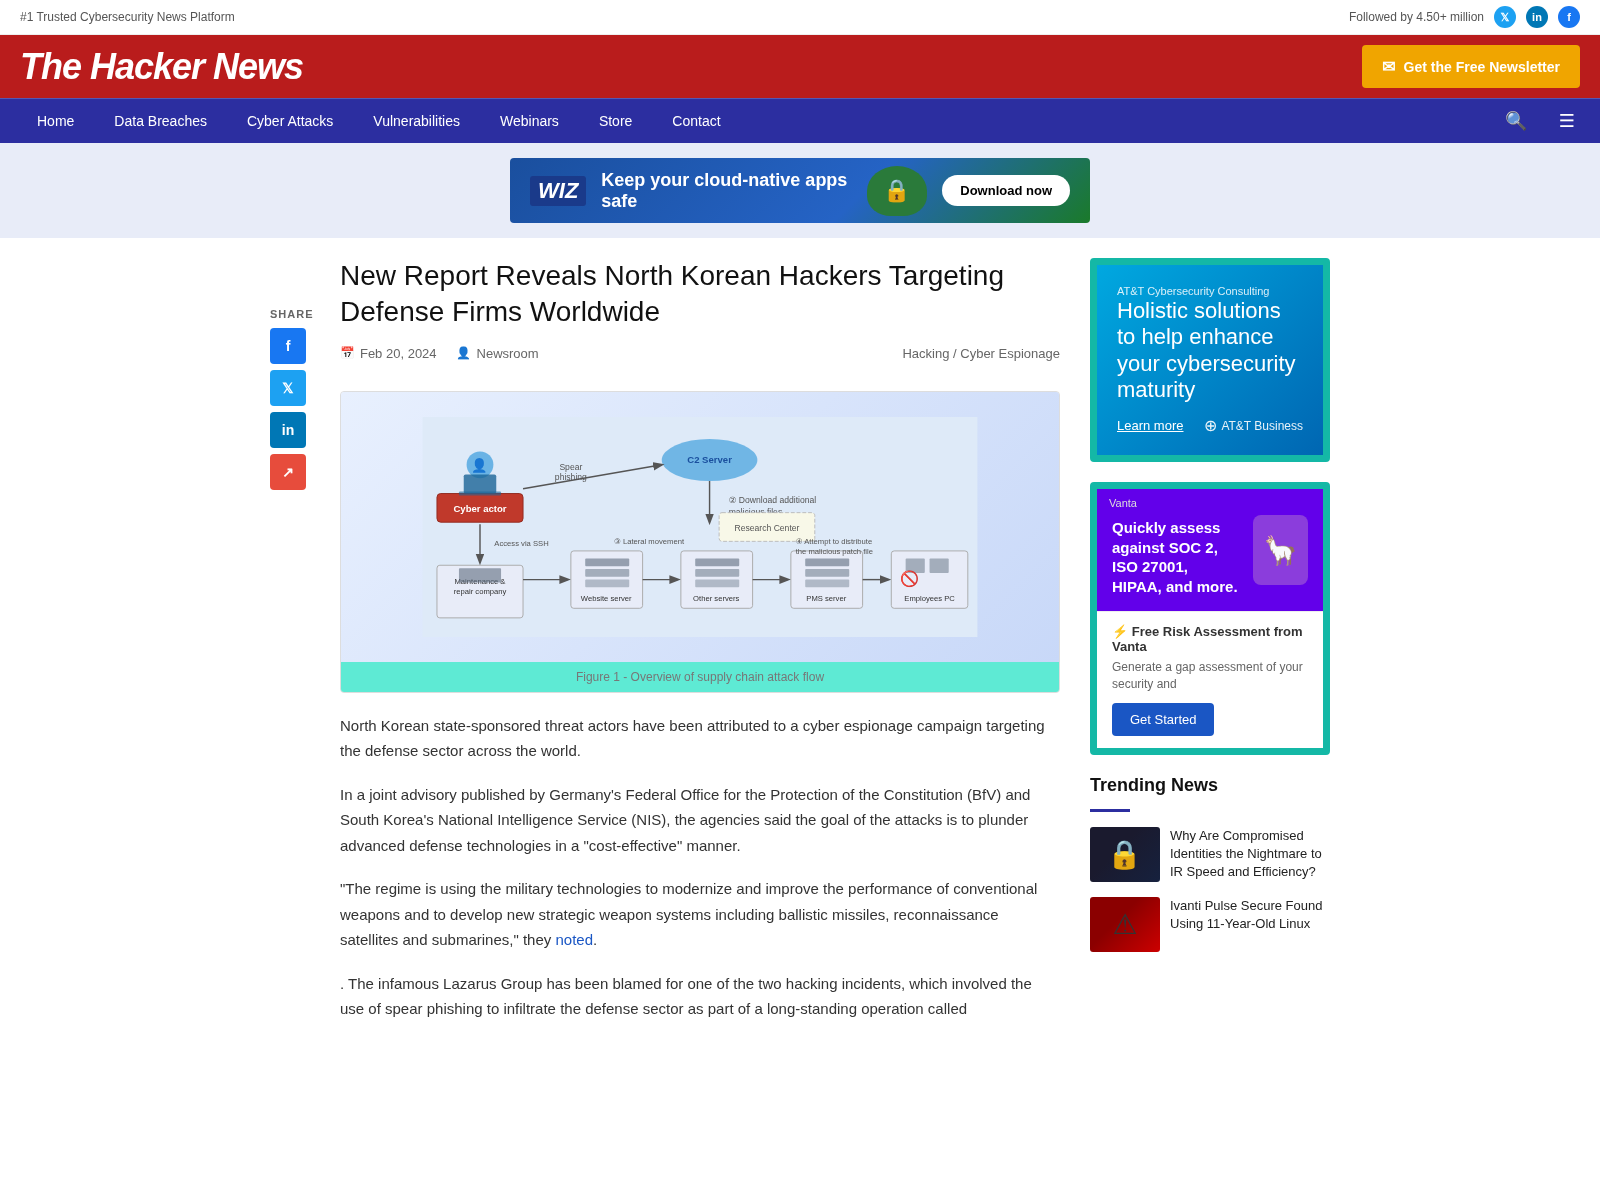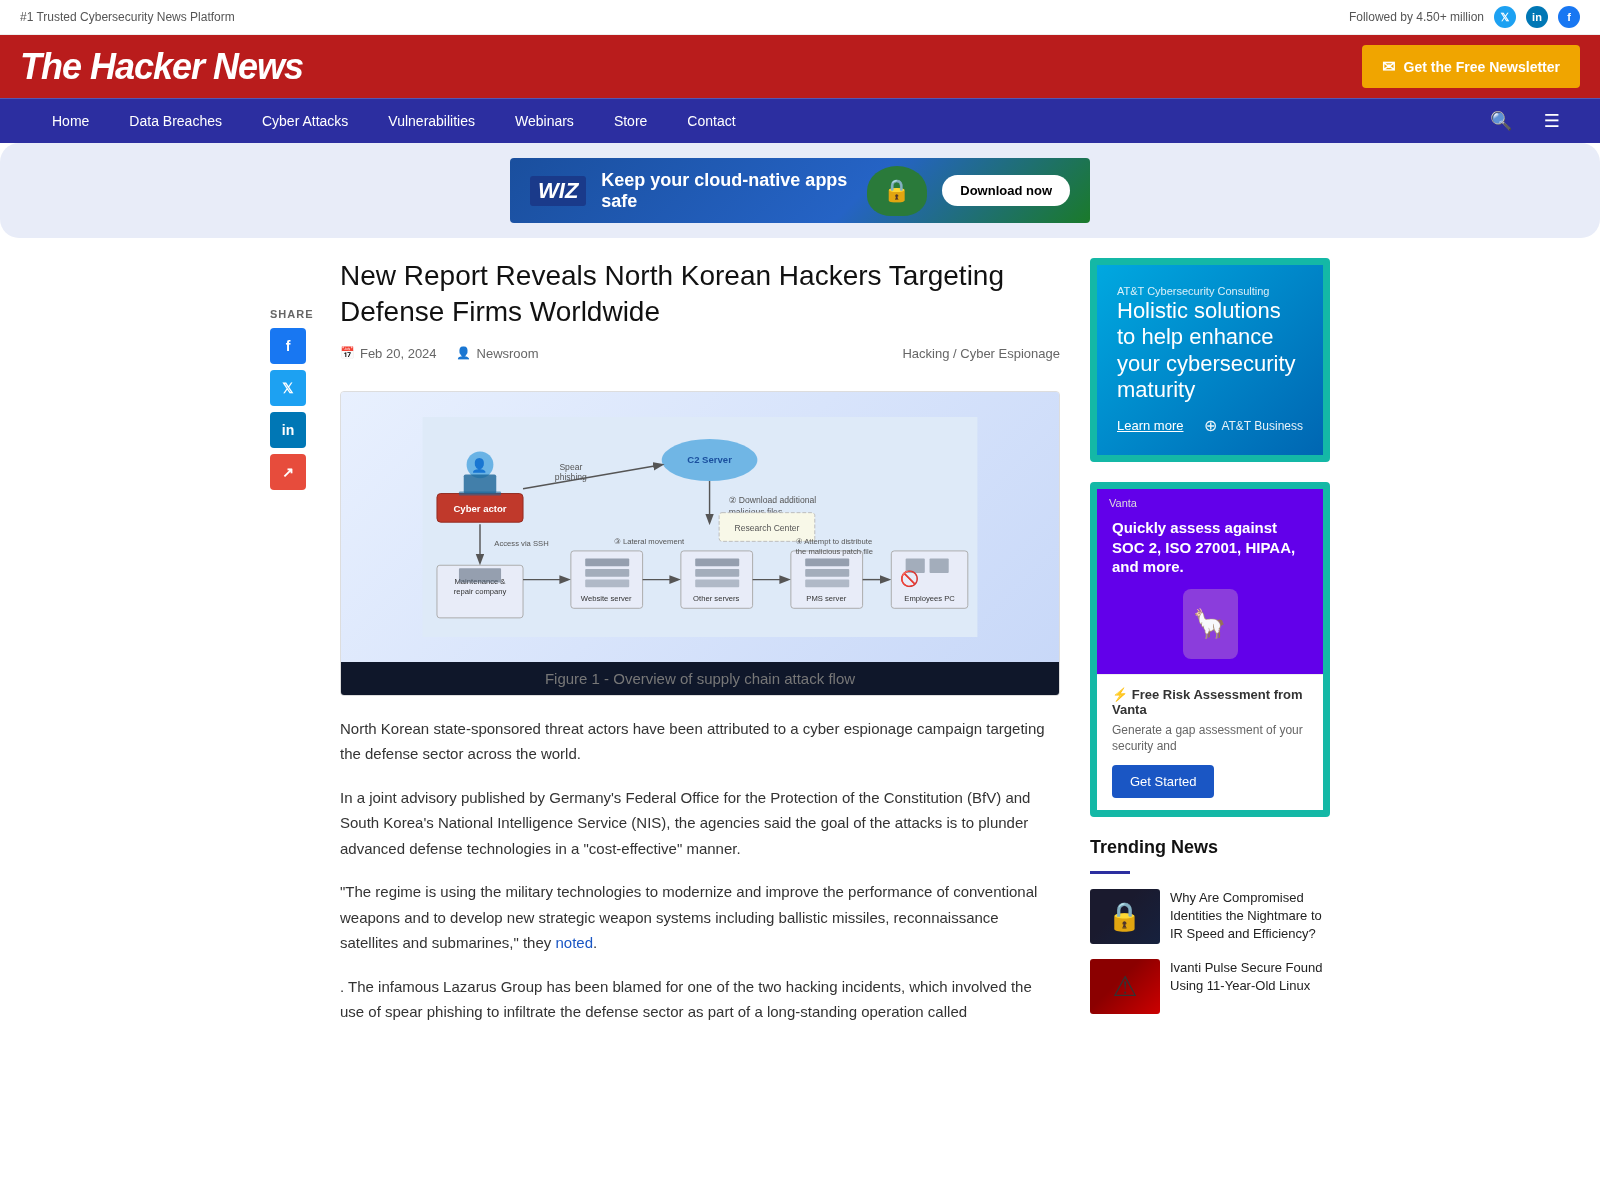--- a/index.html
+++ b/index.html
@@ -66,21 +66,21 @@
       gap: 8px;
     }
     .newsletter-btn .mail-icon {
       font-size: 16px;
     }
 
     
     .nav {
       background: #2c2ea0;
       border-top: 1px solid rgba(255,255,255,0.2);
-      padding: 0 32px;
+      padding: 0 17px;
       display: flex;
       align-items: center;
       justify-content: space-between;
     }
     .nav-items {
       display: flex;
       align-items: center;
     }
     .nav-item {
       color: #fff;
@@ -103,21 +103,20 @@
       border: none;
       padding: 8px;
     }
 
     
     .ad-banner-wrapper {
       background: #e8ecf8;
       padding: 15px;
       display: flex;
       justify-content: center;
-      border-radius: 19px;
     }
     .ad-banner {
       background: linear-gradient(135deg, #1a4f9e 0%, #2563c5 60%, #1a7a2a 100%);
       width: 580px;
       height: 65px;
       border-radius: 4px;
       display: flex;
       align-items: center;
       padding: 10px 20px;
       color: #fff;
@@ -260,24 +259,24 @@
       justify-content: center;
       position: relative;
       overflow: hidden;
     }
     .diagram-svg {
       width: 100%;
       height: 220px;
     }
     .image-caption {
       text-align: center;
-      font-size: 15px;
+      font-size: 12px;
       color: #777;
       padding: 8px;
-      background: #0f172a;
+      background: #5eead4;
     }
     .article-body p {
       font-size: 15px;
       line-height: 1.7;
       color: #333;
       margin-bottom: 18px;
     }
     .article-link {
       color: #1a56c4;
       text-decoration: none;
@@ -329,21 +328,20 @@
     }
     .vanta-ad {
       background: #6200ea;
       padding: 15px;
       color: #fff;
       min-height: 110px;
       display: flex;
       align-items: center;
       gap: 12px;
       position: relative;
-      flex-direction: column;
     }
     .vanta-ad-text {
       font-size: 15px;
       font-weight: bold;
       line-height: 1.3;
       flex: 1;
     }
     .vanta-mascot {
       width: 55px;
       height: 70px;

